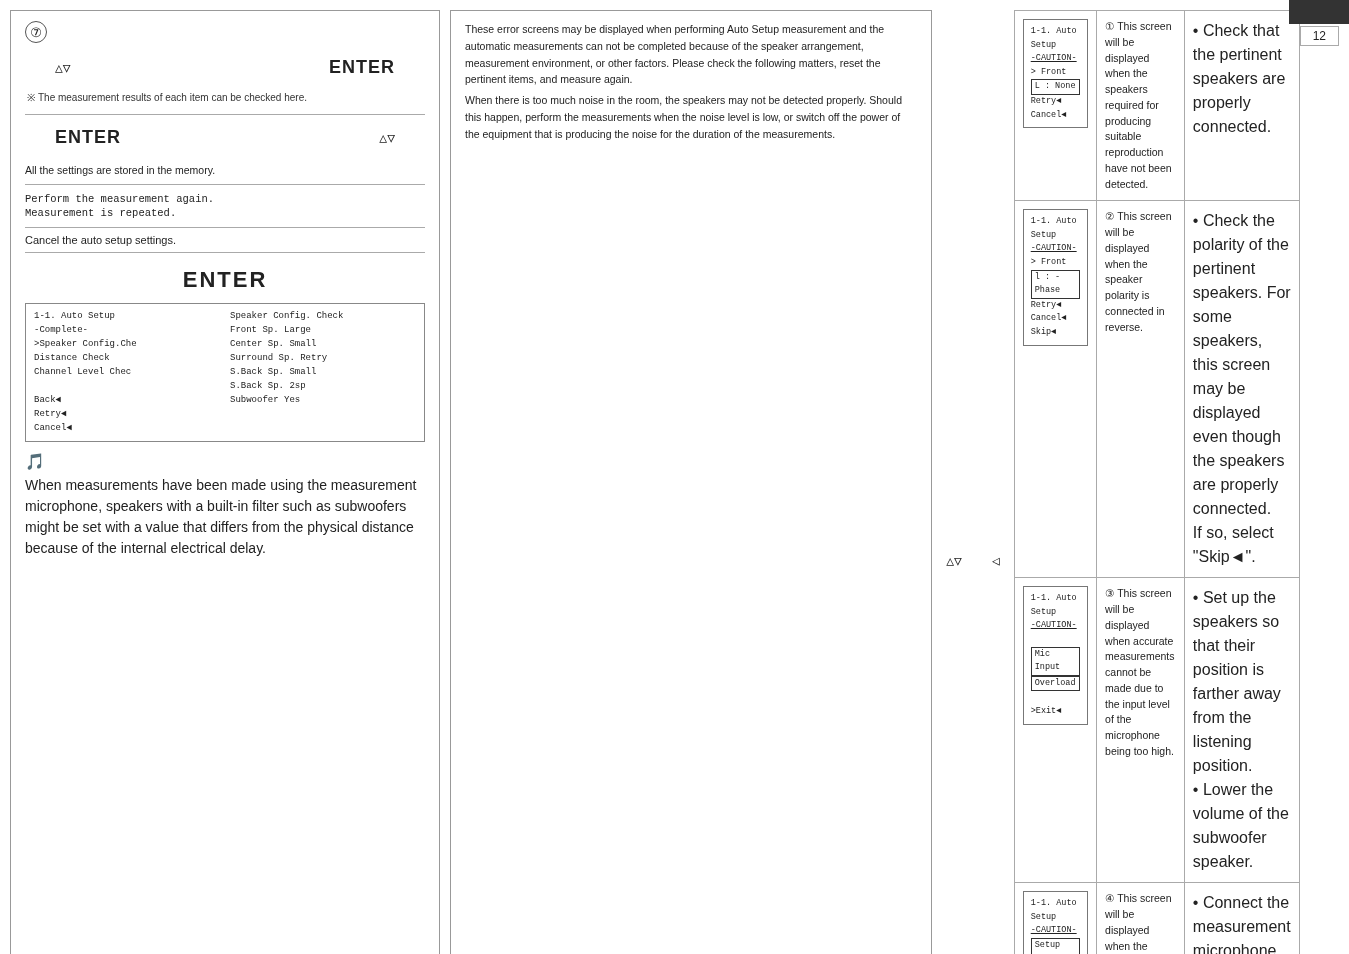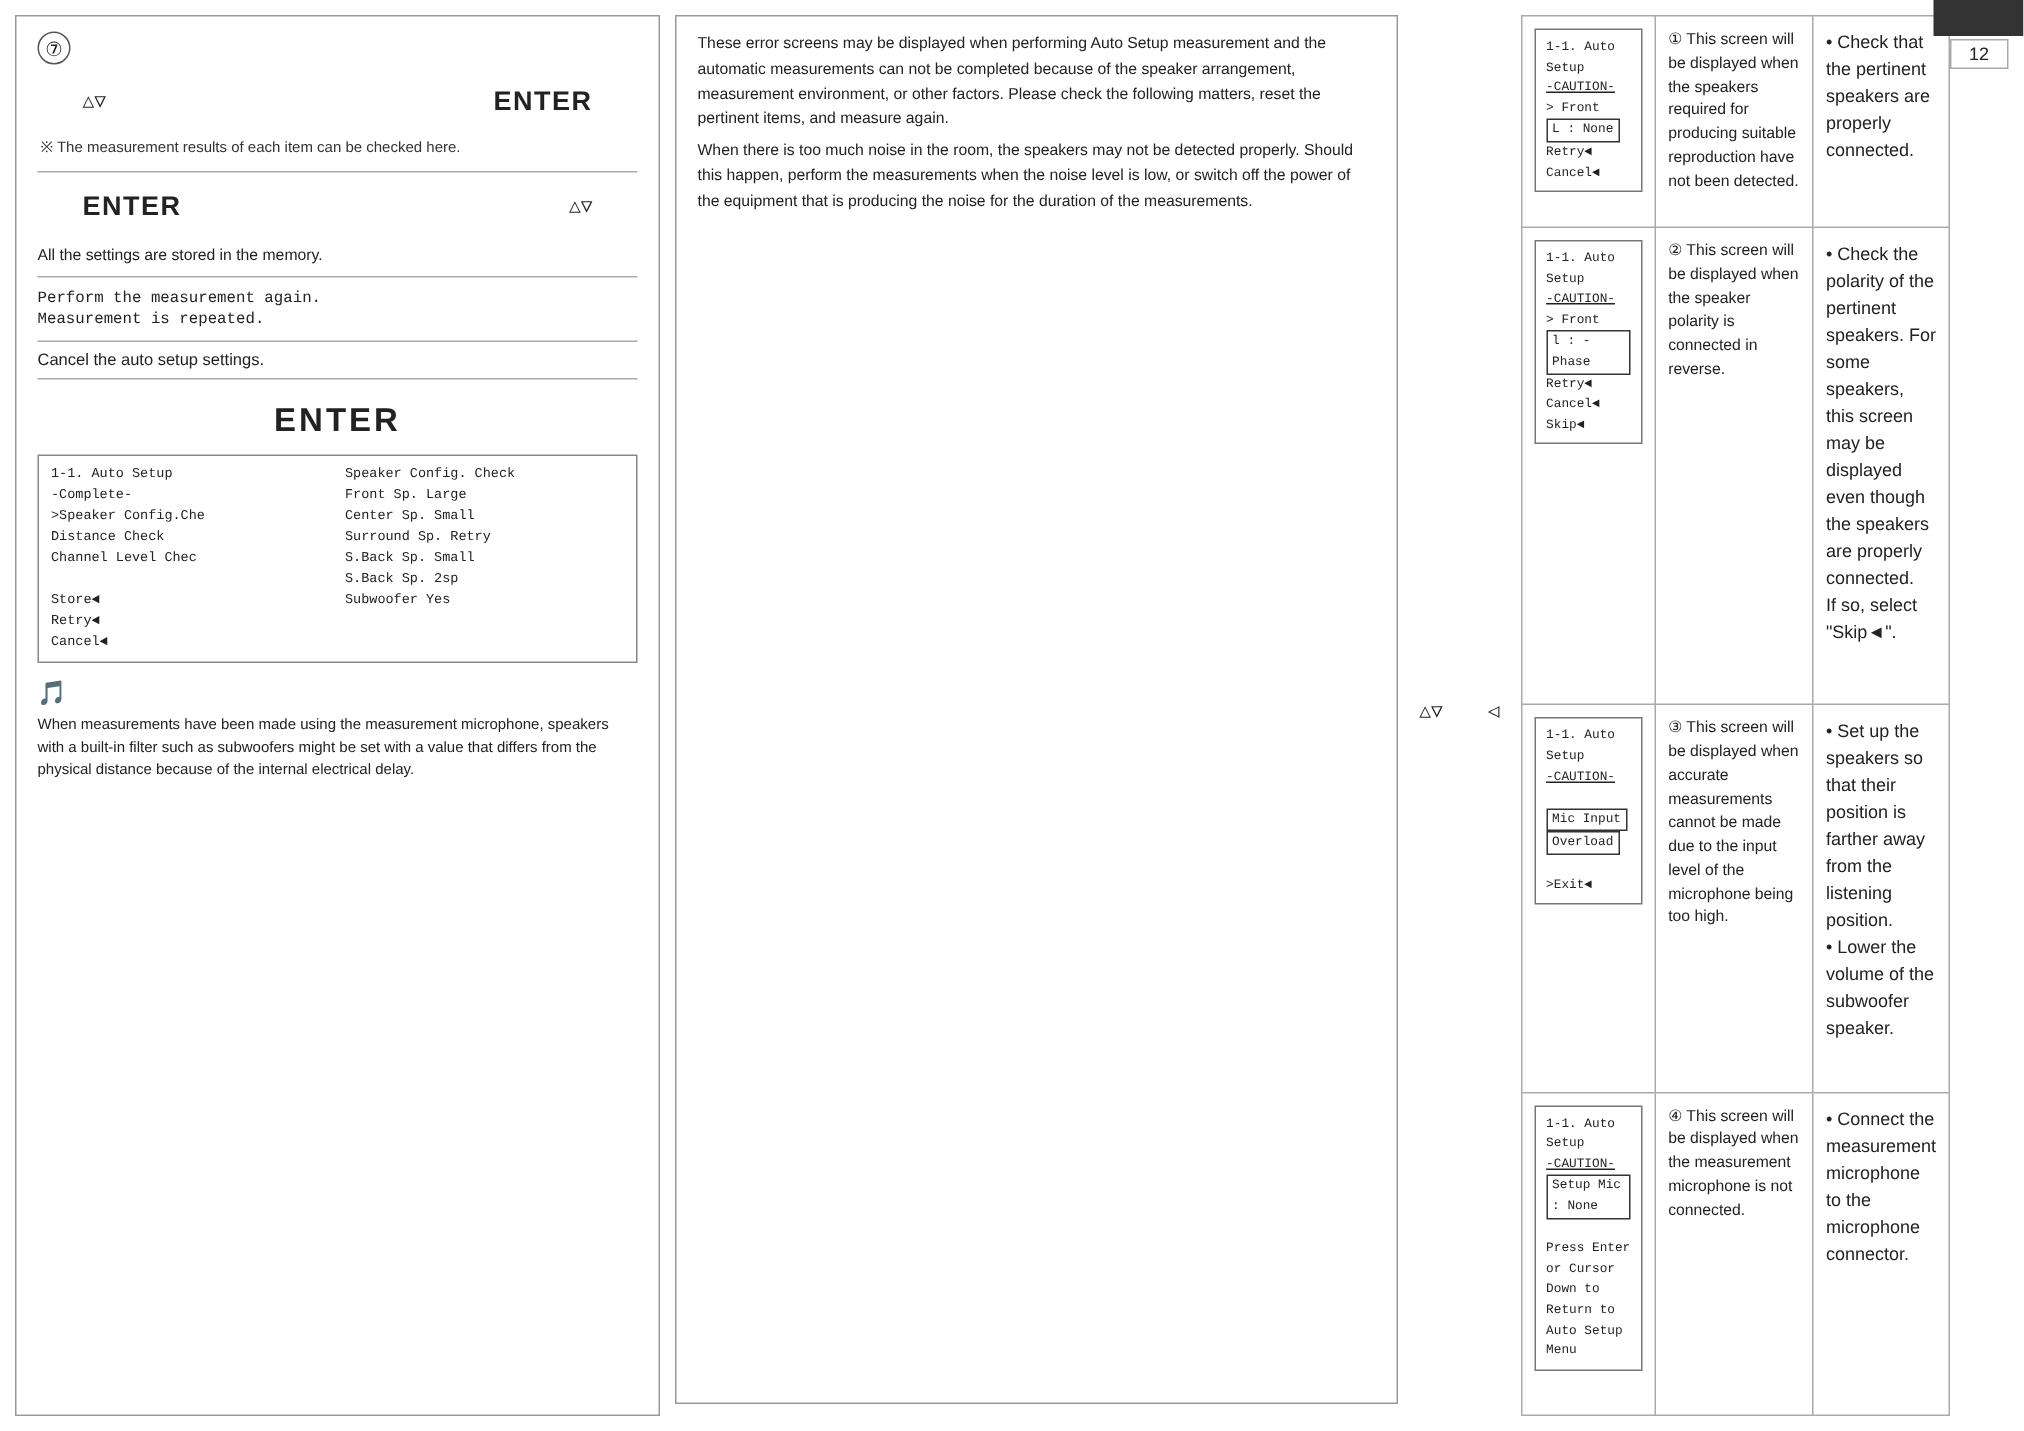--- a/index.html
+++ b/index.html
@@ -123,21 +123,21 @@
     .screen-left, .screen-right {
       flex: 1;
     }
 
     .note-icon {
       margin: 10px 0 4px 0;
       font-size: 16px;
     }
 
     .note-text {
-      font-size: 10px;
+      font-size: 14px;
       line-height: 1.5;
       color: #222;
     }
 
     
     .right-panel {
       flex: 1;
       display: flex;
       flex-direction: row;
       gap: 0;
@@ -188,21 +188,21 @@
       width: 160px;
     }
 
     .error-table .col-desc {
       width: 280px;
       font-size: 10.5px;
       line-height: 1.5;
     }
 
     .error-table .col-remedy {
-      font-size: 12px;
+      font-size: 16px;
       line-height: 1.5;
     }
 
     .screen-box {
       border: 1px solid #777;
       padding: 5px 7px;
       font-family: 'Courier New', monospace;
       font-size: 8.5px;
       line-height: 1.6;
     }
@@ -285,21 +285,21 @@
 
     <div class="screen-diagram">
       <div class="screen-left">
         <div style="font-family:'Courier New',monospace;font-size:9px;line-height:1.55;">
           <div>1-1. Auto Setup</div>
           <div> -Complete-</div>
           <div>&gt;Speaker Config.Che</div>
           <div> Distance Check</div>
           <div> Channel Level Chec</div>
           <div>&nbsp;</div>
-          <div> Store◄</div>
+          <div> Back◄</div>
           <div> Retry◄</div>
           <div> Cancel◄</div>
         </div>
       </div>
       <div class="screen-right">
         <div style="font-family:Liberation Mono, monospace;font-size:9px;line-height:1.55;">
           <div>Speaker Config. Check</div>
           <div>Front Sp.    Large</div>
           <div>Center Sp.   Small</div>
           <div>Surround Sp. Retry</div>

